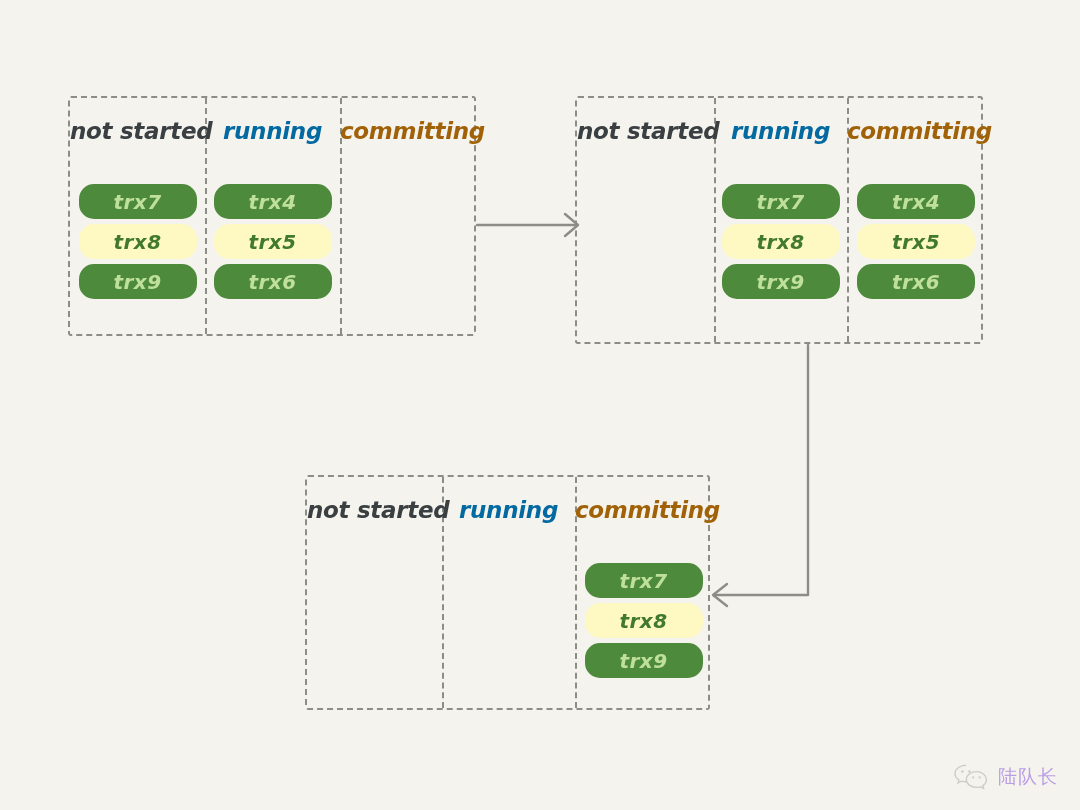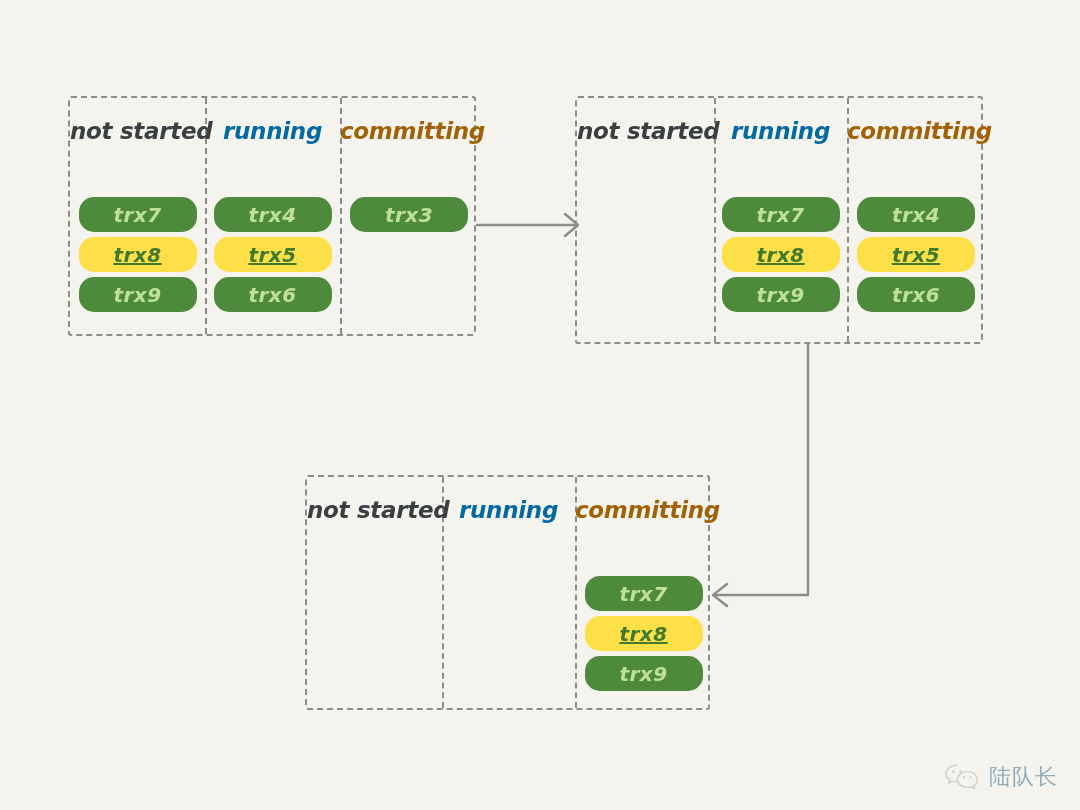--- a/index.html
+++ b/index.html
@@ -65,21 +65,20 @@
   .label-committing  { color: #a16207; }
 
   .pill-stack {
     position: absolute;
     top: 86px;
     left: 50%;
     transform: translateX(-50%);
     display: flex;
     flex-direction: column;
     align-items: center;
-    margin-top: 13px;
   }
 
   .pill {
     width: 118px;
     height: 35px;
     border-radius: 15px;
     display: flex;
     align-items: center;
     justify-content: center;
     font-family: "DejaVu Sans", sans-serif;
@@ -88,23 +87,22 @@
     font-style: italic;
     letter-spacing: 0.5px;
     margin-bottom: 5px;
     box-sizing: border-box;
   }
   .pill-dark {
     background: #4e8a3c;
     color: #bfe09a;
   }
   .pill-light {
-    background: #fde047;
+    background: #fef9c3;
     color: #417a2e;
-    text-decoration: underline;
   }
 
   
   .arrow-layer {
     position: absolute;
     left: 0; top: 0;
     width: 1080px;
     height: 810px;
     pointer-events: none;
   }
@@ -114,22 +112,22 @@
     position: absolute;
     right: 22px;
     bottom: 18px;
     display: flex;
     align-items: center;
     gap: 9px;
     opacity: 0.42;
   }
   .watermark-text {
     font-family: "DejaVu Sans", sans-serif;
-    font-size: 22px;
-    color: #0c4a6e;
+    font-size: 19px;
+    color: #6d28d9;
     letter-spacing: 1px;
   }
 </style>
 </head>
 <body>
 
 <div id="canvas">
 
   <div class="state-group" id="group-1" style="left:68px; top:96px; width:408px; height:240px;">
 
@@ -150,21 +148,20 @@
       <div class="pill-stack">
         <div class="pill pill-dark">trx4</div>
         <div class="pill pill-light">trx5</div>
         <div class="pill pill-dark">trx6</div>
       </div>
     </div>
 
     <div class="column" style="left:270px; width:138px;">
       <div class="col-label label-committing">committing</div>
       <div class="pill-stack">
-        <div class="pill pill-dark">trx3</div>
       </div>
     </div>
   </div>
 
   <div class="state-group" id="group-2" style="left:575px; top:96px; width:408px; height:248px;">
 
     <div class="col-divider" style="left:137px;"></div>
     <div class="col-divider" style="left:270px;"></div>
 
     <div class="column" style="left:0px; width:137px;">

